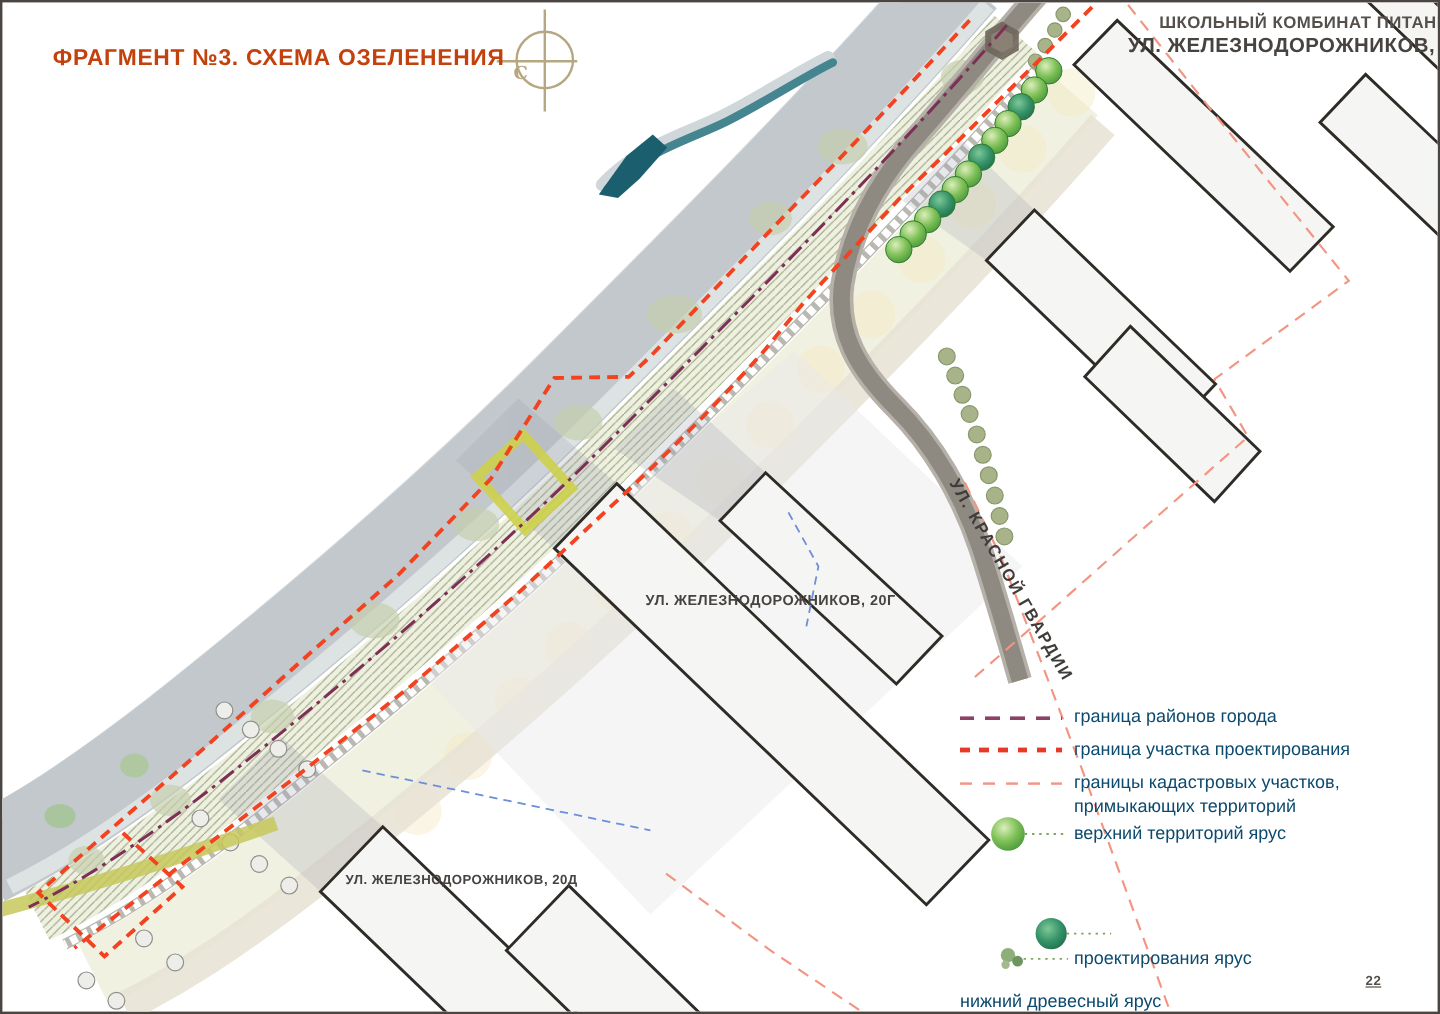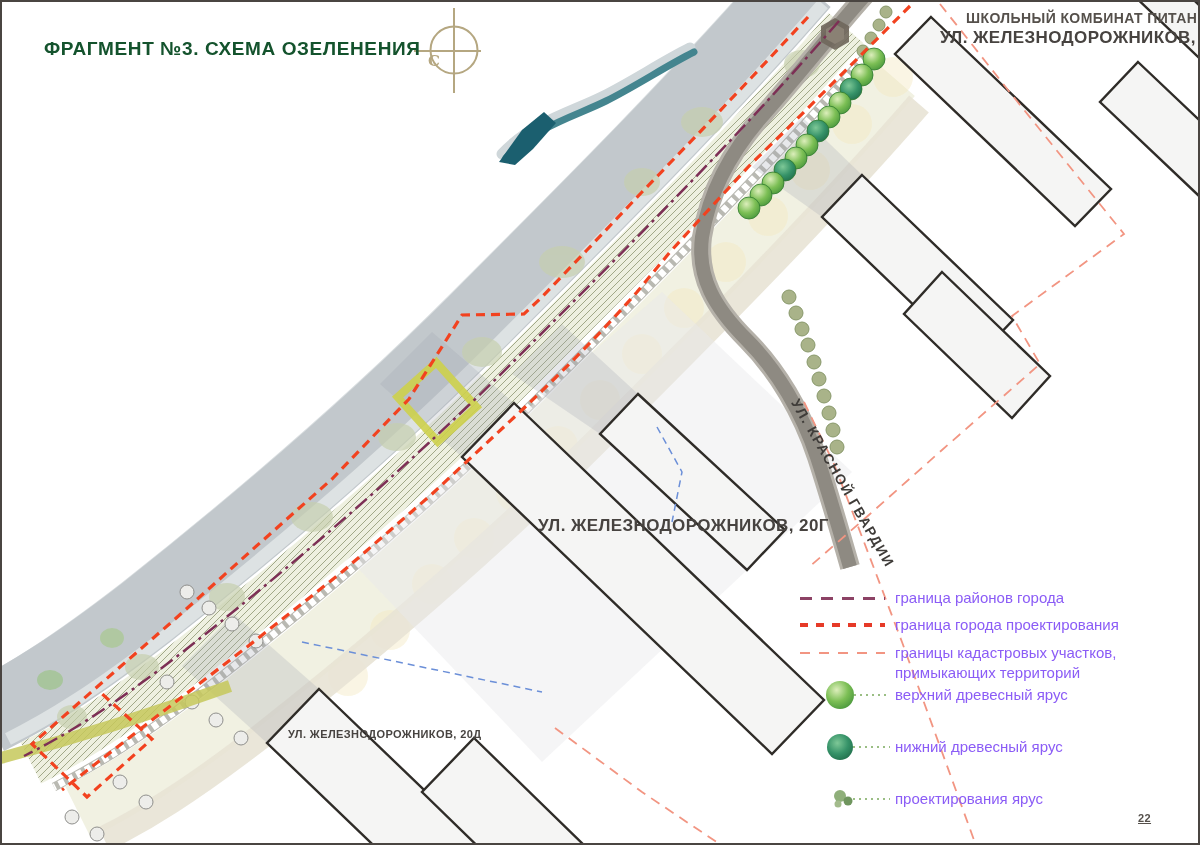--- a/index.html
+++ b/index.html
@@ -7,36 +7,36 @@
     position:relative; width:1200px; height:845px; margin:0 auto;
     background:#ffffff; border:2px solid #4a4541; box-sizing:border-box;
     overflow:hidden; font-family:"Liberation Sans", sans-serif;
   }
   .map-svg { position:absolute; left:0; top:0; }
 
   .map-label {
     position:absolute; font-weight:bold; color:#474340;
     white-space:nowrap; letter-spacing:0.4px;
   }
-  .lbl-title    { left:42px;  top:36px;  font-size:19px; color:#14532d; letter-spacing:0.6px; }
+  .lbl-title    { left:42px;  top:36px;  font-size:19px; color:#c2410c; letter-spacing:0.6px; }
   .lbl-school   { left:964px; top:8px;   font-size:14px; color:#55504b; }
   .lbl-18a      { left:938px; top:26px;  font-size:17px; }
   .lbl-18v      { left:801px; top:249px; font-size:17px; }
-  .lbl-20g      { left:536px; top:491px; font-size:17px;margin-top:23px; }
+  .lbl-20g      { left:536px; top:491px; font-size:12px; }
   .lbl-20d      { left:286px; top:726px; font-size:11px; }
   .lbl-street   {
     left:800px; top:394px; font-size:14px; color:#3f3c39; letter-spacing:1.5px;
     transform:rotate(60deg); transform-origin:0 0;
   }
   .lbl-page     { left:1136px; top:810px; font-size:11px; color:#55504b;text-decoration:underline; }
 
   .legend { position:absolute; left:798px; top:578px; width:370px; }
   .legend-row { position:absolute; left:0; display:flex; align-items:center; }
   .legend-swatch { width:95px; flex:0 0 95px; display:flex; align-items:center; }
-  .legend-label { font-size:15px; color:#8b5cf6; white-space:pre-line; line-height:20px; }
+  .legend-label { font-size:15px; color:#0c4a6e; white-space:pre-line; line-height:20px; }
   .dash-line { width:85px; }
   .dash-district  { height:3px; background:repeating-linear-gradient(90deg,#8c4265 0 12px,transparent 12px 21px); }
   .dash-project   { height:4px; background:repeating-linear-gradient(90deg,#e63a28 0 8px,transparent 8px 16px); }
   .dash-cadastral { height:2px; background:repeating-linear-gradient(90deg,#f29582 0 10px,transparent 10px 19px); }
   .row-cadastral .legend-swatch { margin-top:-20px; }
 </style>
 </head>
 <body>
 
 <div class="page">
@@ -235,21 +235,21 @@
       <div class="legend-swatch">
         <div class="dash-line dash-district"></div>
       </div>
       <div class="legend-label">граница районов города</div>
     </div>
 
     <div class="legend-row" style="top:35px;">
       <div class="legend-swatch">
         <div class="dash-line dash-project"></div>
       </div>
-      <div class="legend-label">граница города проектирования</div>
+      <div class="legend-label">граница участка проектирования</div>
     </div>
 
     <div class="legend-row row-cadastral" style="top:63px;justify-content:flex-end;">
       <div class="legend-swatch">
         <div class="dash-line dash-cadastral"></div>
       </div>
       <div class="legend-label">границы кадастровых участков,
 примыкающих территорий</div>
     </div>
 
@@ -260,24 +260,24 @@
             <radialGradient id="lgU" cx="38%" cy="32%" r="75%">
               <stop offset="0%" stop-color="#dceebb"></stop>
                 <stop offset="55%" stop-color="#7cbf55"></stop>
                 <stop offset="100%" stop-color="#49973c"></stop>
             </radialGradient>
           </defs>
           <circle cx="40" cy="17" r="14" fill="url(#lgU)"></circle>
           <line x1="54" y1="17" x2="90" y2="17" stroke="#7aa95c" stroke-width="1.5" stroke-dasharray="2 4"></line>
         </svg>
       </div>
-      <div class="legend-label">верхний древесный ярус</div>
-    </div>
-
-    <div class="legend-row" style="top:150px;">
+      <div class="legend-label">верхний территорий ярус</div>
+    </div>
+
+    <div class="legend-row" style="top:150px;flex-direction:column;">
       <div class="legend-swatch">
         <svg width="95" height="34">
           <defs>
             <radialGradient id="lgL" cx="40%" cy="35%" r="75%">
               <stop offset="0%" stop-color="#7ec897"></stop>
                 <stop offset="55%" stop-color="#359268"></stop>
                 <stop offset="100%" stop-color="#1f6b49"></stop>
             </radialGradient>
           </defs>
           <circle cx="40" cy="17" r="13" fill="url(#lgL)"></circle>

